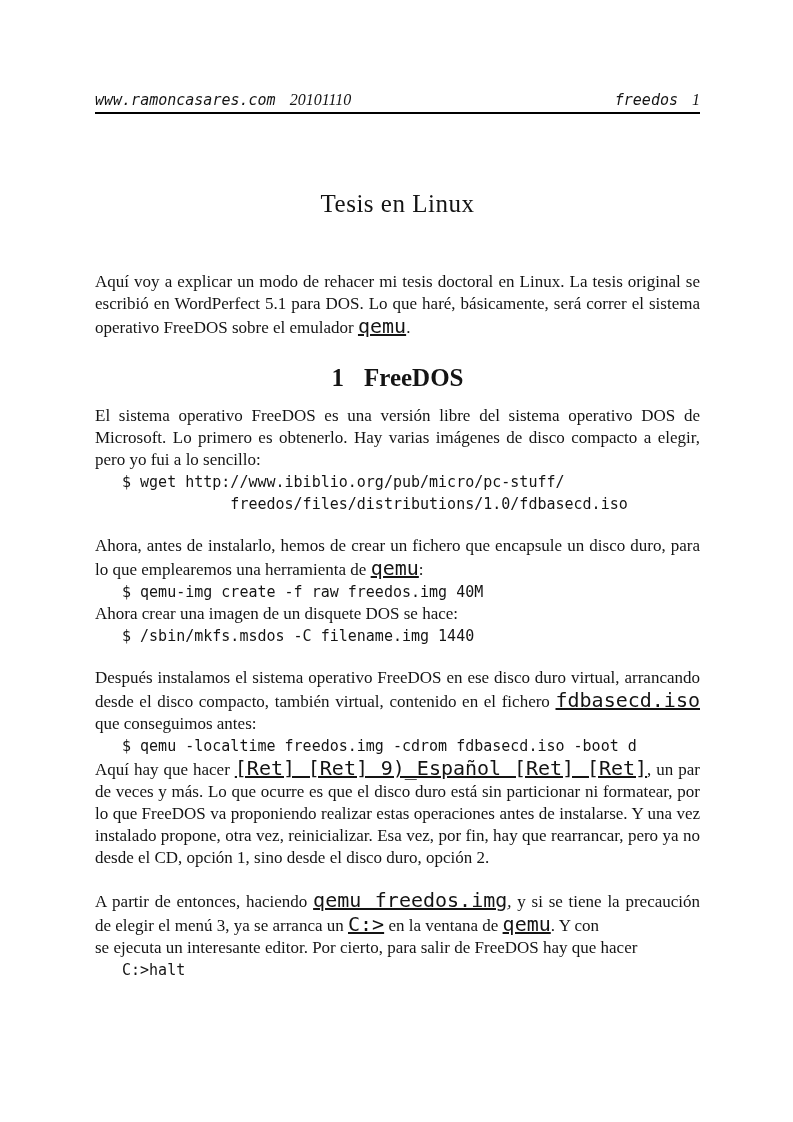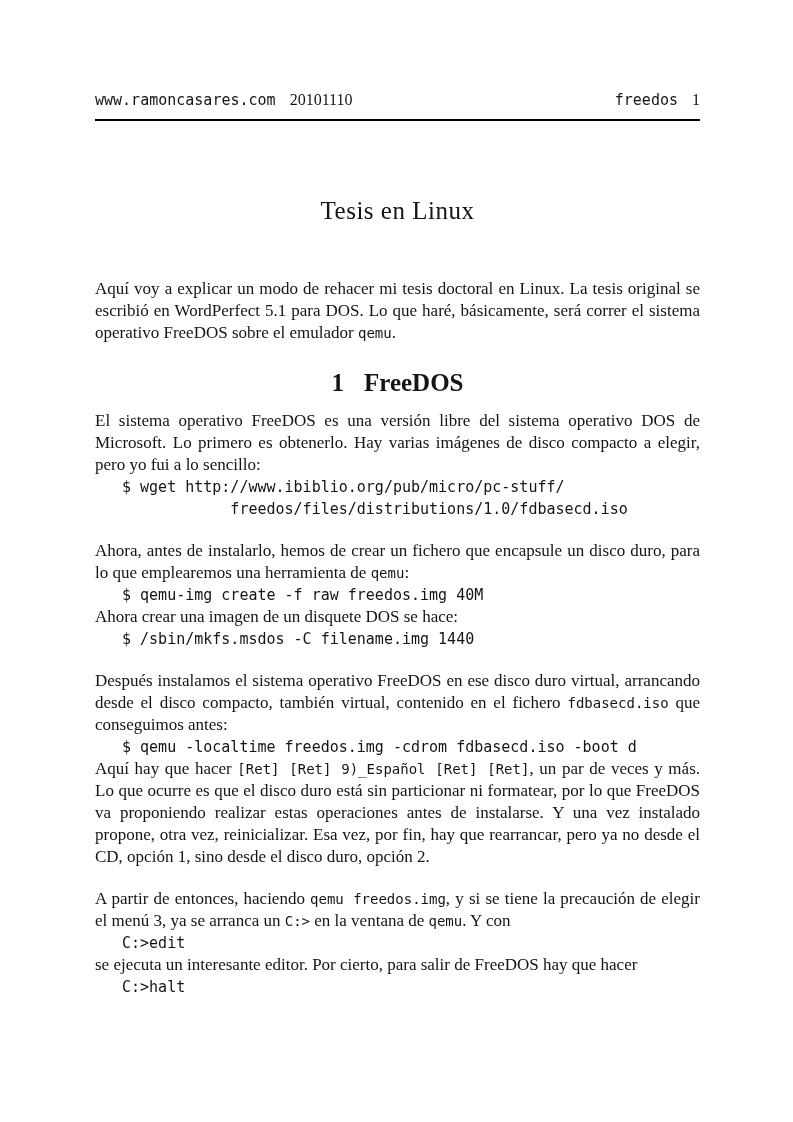--- a/index.html
+++ b/index.html
@@ -15,40 +15,41 @@
     overflow: hidden;
     box-sizing: border-box;
   }
   .mono { font-family: "DejaVu Sans Mono", "Liberation Mono", monospace; }
   .header {
     margin: 91px 93px 0 95px;
     display: flex;
     justify-content: space-between;
     align-items: baseline;
     border-bottom: 2px solid #000000;
-    padding-bottom: 10px;
+    padding-bottom: 3px;
     font-size: 16px;
+    font-style: italic;
   }
   .header .mono { font-size: 15px; }
   .h-left .date { margin-left: 14px; font-size: 16px; }
   .h-right .pagenum { margin-left: 14px; font-size: 16px; }
   .content { margin: 0 93px 0 95px; }
   .title {
     margin: 76px 0 0 0;
     text-align: center;
     font-size: 25px;
     font-weight: 400;
     letter-spacing: 0.5px;
   }
   .para {
     margin: 0;
     text-align: justify;
     line-height: 22px;
   }
-  .para .mono { font-size: 14px; }
+  .para .mono { font-size: 20px; text-decoration: underline; }
   .intro { margin-top: 53px; }
   .gap { margin-top: 20px; }
   .section {
     margin: 25px 0 13px 0;
     font-size: 25px;
     font-weight: 700;
     font-family: "Liberation Serif", "DejaVu Serif", serif;
     text-align: center;
   }
   .section .secnum { margin-right: 20px; }
@@ -107,23 +108,20 @@
     <p class="para gap"><span>Después instalamos el sistema operativo FreeDOS en ese disco duro virtual, arrancando desde el disco compacto, también virtual, contenido en el fichero </span><span class="mono">fdbasecd.iso</span><span> que conseguimos antes:</span></p>
 
     <div class="codeblock">
       <div class="codeline">$ qemu -localtime freedos.img -cdrom fdbasecd.iso -boot d</div>
     </div>
 
     <p class="para"><span>Aquí hay que hacer </span><span class="mono">[Ret] [Ret] 9)_Español [Ret] [Ret]</span><span>, un par de veces y más. Lo que ocurre es que el disco duro está sin particionar ni formatear, por lo que FreeDOS va proponiendo realizar estas operaciones antes de instalarse. Y una vez instalado propone, otra vez, reinicializar. Esa vez, por fin, hay que rearrancar, pero ya no desde el CD, opción 1, sino desde el disco duro, opción 2.</span></p>
 
     <p class="para gap"><span>A partir de entonces, haciendo </span><span class="mono">qemu freedos.img</span><span>, y si se tiene la precaución de elegir el menú 3, ya se arranca un </span><span class="mono">C:&gt;</span><span> en la ventana de </span><span class="mono">qemu</span><span>. Y con</span></p>
 
-    <div class="codeblock">
-      <div class="codeline">C:&gt;edit</div>
-    </div>
 
     <p class="para"><span>se ejecuta un interesante editor. Por cierto, para salir de FreeDOS hay que hacer</span></p>
 
     <div class="codeblock">
       <div class="codeline">C:&gt;halt</div>
     </div>
 
   </div>
 </div>
 

